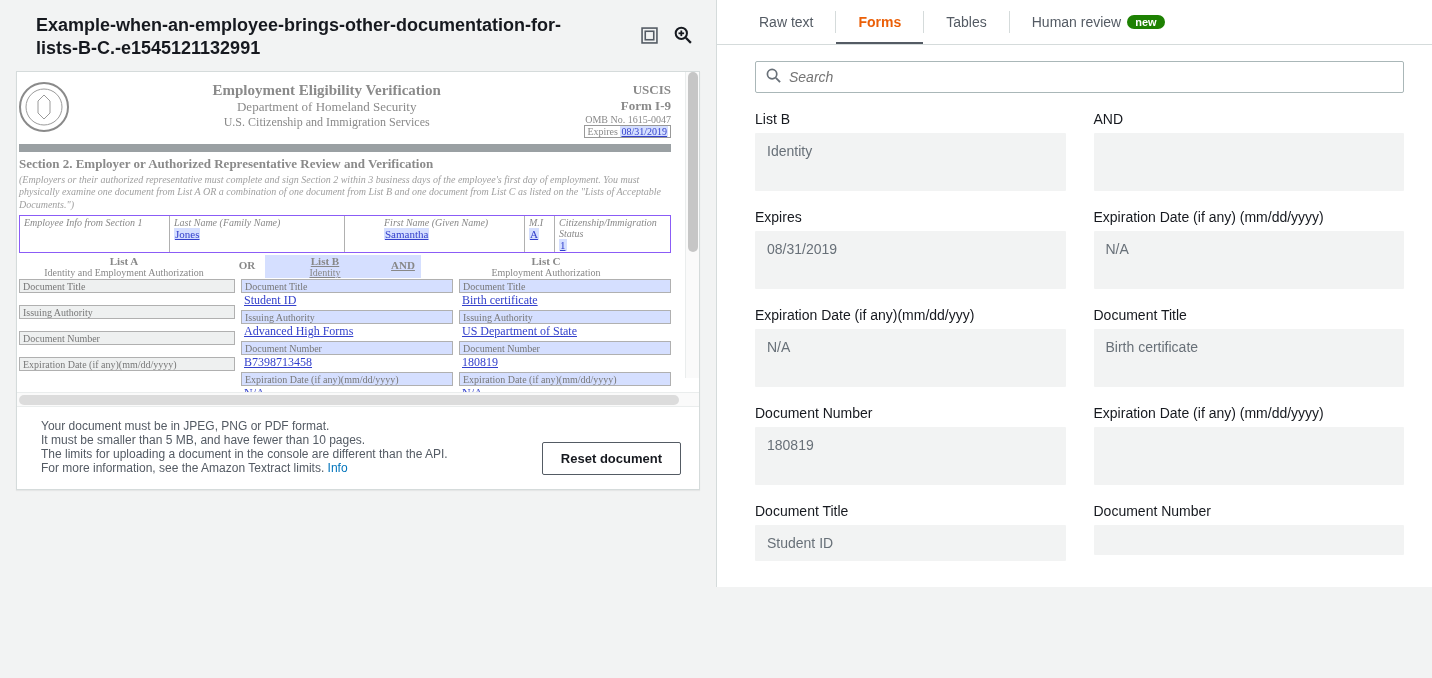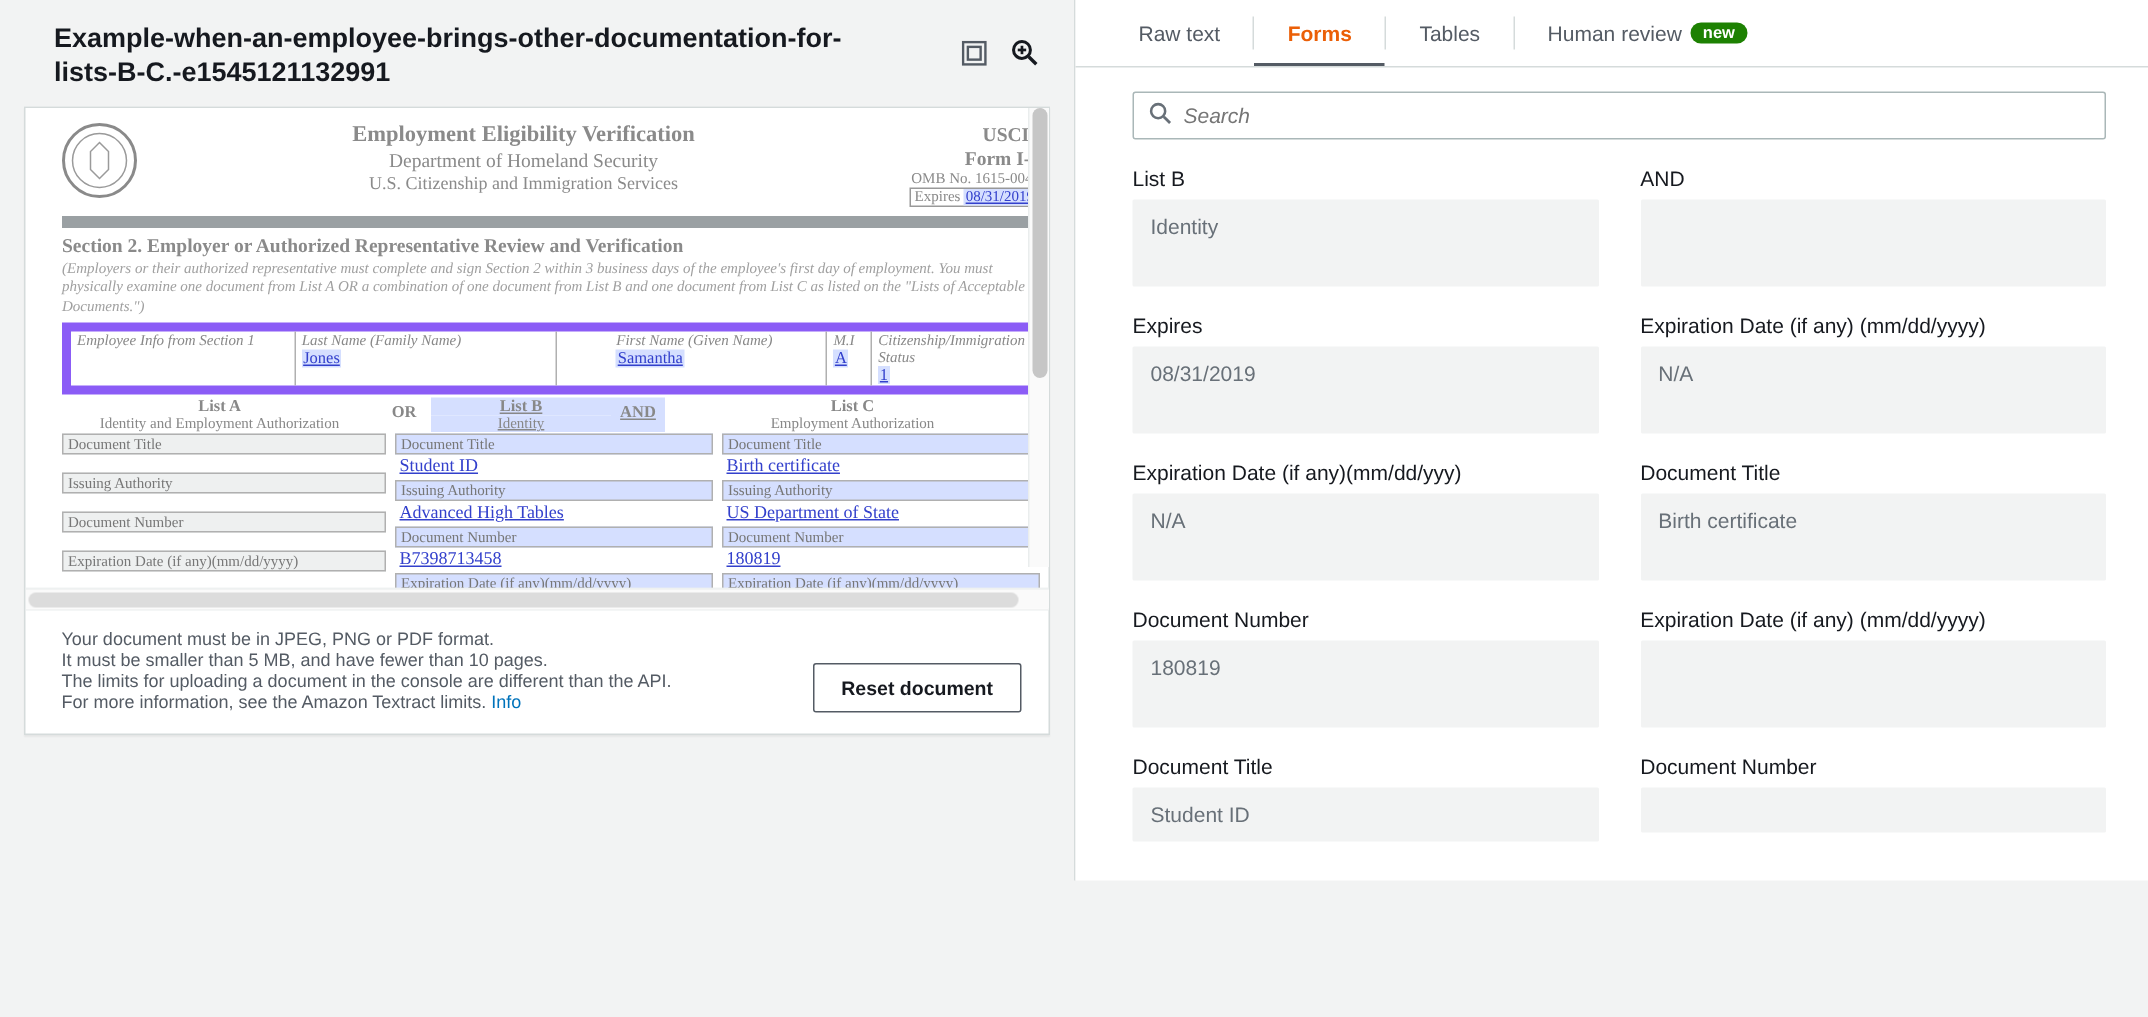--- a/index.html
+++ b/index.html
@@ -4,41 +4,41 @@
 <style>
 * { box-sizing: border-box; margin: 0; padding: 0; }
 body { font-family: "Amazon Ember", -apple-system, Arial, sans-serif; font-size: 13px; color: #16191f; background: #f2f3f3; width: 1432px; height: 678px; overflow: hidden; }
 .main { display: flex; height: 587px; }
 .left-panel { width: 717px; background: #f2f3f3; display: flex; flex-direction: column; border-right: 1px solid #d5dbdb; }
 .doc-header { padding: 14px 24px 10px 36px; display: flex; align-items: flex-start; justify-content: space-between; }
 .doc-title { font-size: 18px; font-weight: 600; line-height: 1.3; max-width: 530px; color: #16191f; }
 .doc-actions { display: flex; gap: 16px; align-items: center; padding-top: 12px; }
 .icon-btn { cursor: pointer; color: #545b64; }
 .doc-viewer-wrap { margin: 0 16px; background: #fff; border: 1px solid #d5dbdb; box-shadow: 0 1px 1px rgba(0,0,0,0.05); position: relative; }
-.doc-viewer { height: 320px; overflow: auto; padding: 10px 14px 4px 24px; position: relative; }
+.doc-viewer { height: 320px; overflow: auto; padding: 10px 14px 4px 2px; position: relative; }
 .scroll-track { position: absolute; right: 0; top: 0; bottom: 14px; width: 14px; background: #fafafa; border-left: 1px solid #eaeded; }
 .scroll-thumb { position: absolute; top: 0; left: 2px; width: 10px; height: 180px; background: #c6c6c6; border-radius: 5px; }
 .hscroll-track { height: 14px; background: #fafafa; border-top: 1px solid #eaeded; position: relative; }
 .hscroll-thumb { position: absolute; left: 2px; top: 2px; width: 660px; height: 10px; background: #dcdcdc; border-radius: 5px; }
 
 
 .form-doc { font-family: "Times New Roman", serif; width: 652px; }
 .fh-row { display: flex; align-items: flex-start; gap: 8px; }
 .seal { width: 50px; height: 50px; border: 2px solid #8a8a8a; border-radius: 50%; display: flex; align-items: center; justify-content: center; color: #8a8a8a; font-size: 9px; }
 .fh-center { flex: 1; text-align: center; color: #8a8a8a; }
 .fh-center .l1 { font-weight: bold; font-size: 15px; }
 .fh-center .l2 { font-size: 13px; }
 .fh-center .l3 { font-size: 12px; }
 .fh-right { text-align: right; font-size: 10px; color: #8a8a8a; }
 .fh-right .b { font-weight: bold; font-size: 13px; }
 .exp-box { display: inline-block; border: 1px solid #999; padding: 0 2px; }
 .grey-bar { height: 8px; background: #9aa0a3; margin: 6px 0 4px; }
 .sec2 { font-size: 13px; font-weight: bold; color: #8a8a8a; }
 .sec2-note { font-size: 10px; color: #a0a0a0; font-style: italic; line-height: 1.25; margin: 2px 0 4px; }
-.row-box { display: flex; border: 6px solid #8b5cf6; font-size: 11px; }
+.row-box { display: flex; border: 1px solid #8b5cf6; font-size: 11px; }
 .cell { border-right: 1px solid #b0b0b0; padding: 1px 4px; }
 .cell:last-child { border-right: none; }
 .cell .lbl { color: #888; font-style: italic; font-size: 10px; }
 .hl { background: #d5dfff; color: #3340cc; text-decoration: underline; padding: 0 1px; }
 .cols { display: flex; margin-top: 2px; font-size: 11px; }
 .colh { flex: 1; text-align: center; color: #888; font-weight: bold; font-size: 11px; }
 .colsub { text-align: center; color: #888; font-size: 10px; }
 .or-and { width: 36px; text-align: center; color: #888; font-weight: bold; font-size: 11px; padding-top: 4px; }
 .field-row { display: flex; gap: 6px; margin-top: 1px; }
 .field-col { flex: 1; }
@@ -153,21 +153,21 @@
               <div class="fbox">Issuing Authority</div>
                 <div style="height:12px"></div>
               <div class="fbox">Document Number</div>
                 <div style="height:12px"></div>
               <div class="fbox">Expiration Date (if any)(mm/dd/yyyy)</div>
             </div>
             <div class="field-col">
               <div class="fbox on">Document Title</div>
               <span class="fval">Student ID</span>
               <div class="fbox on">Issuing Authority</div>
-              <span class="fval">Advanced High Tables</span>
+              <span class="fval">Advanced High Forms</span>
               <div class="fbox on">Document Number</div>
               <span class="fval">B7398713458</span>
               <div class="fbox on">Expiration Date (if any)(mm/dd/yyyy)</div>
               <span class="fval">N/A</span>
             </div>
             <div class="field-col">
               <div class="fbox on">Document Title</div>
               <span class="fval">Birth certificate</span>
               <div class="fbox on">Issuing Authority</div>
               <span class="fval">US Department of State</span>

